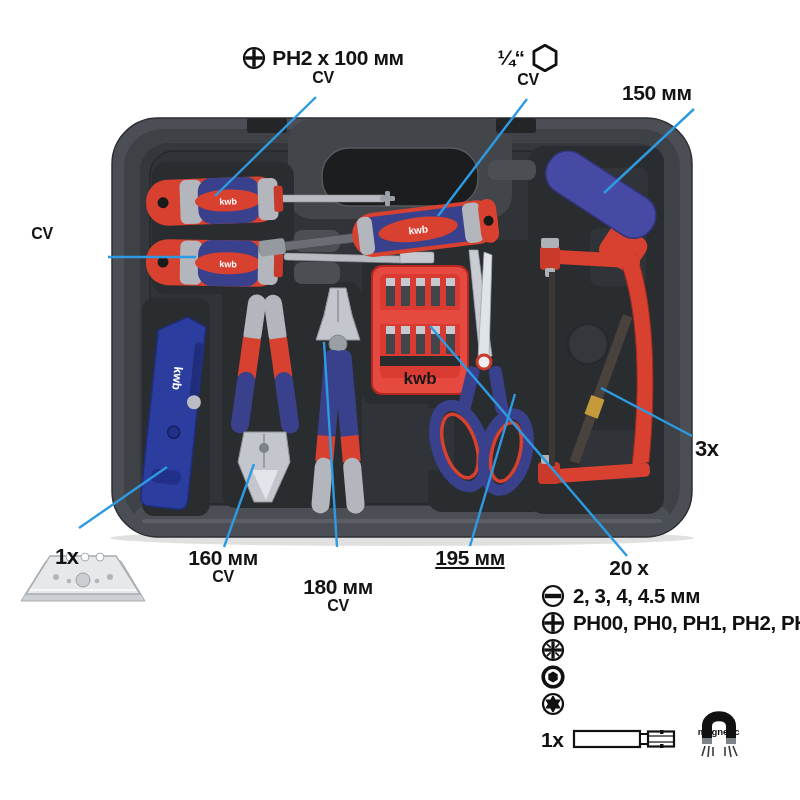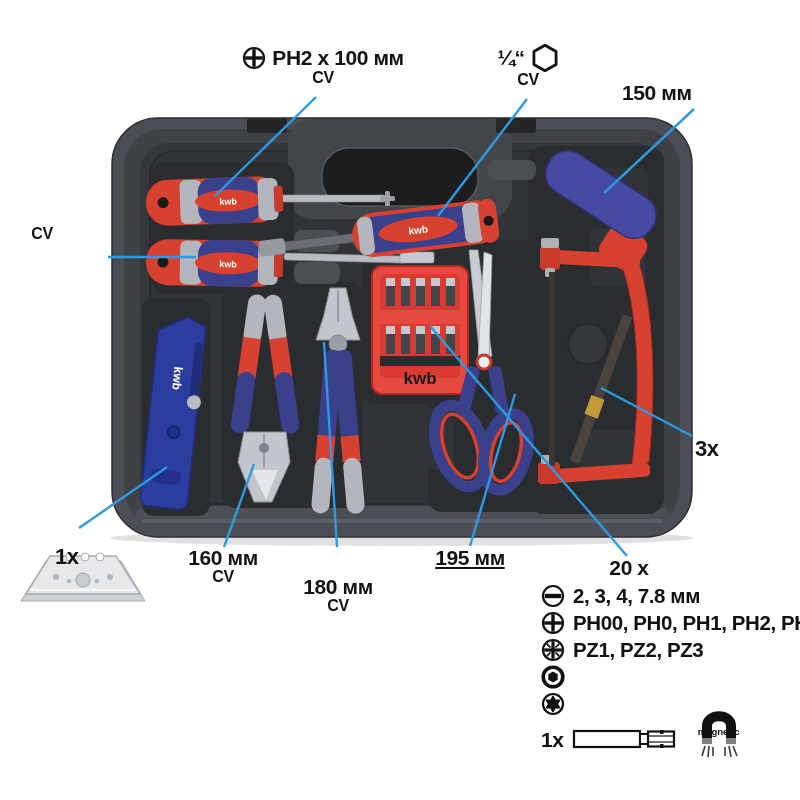--- a/index.html
+++ b/index.html
@@ -302,21 +302,21 @@
   <span>3x</span>
 </div>
 
 <div class="speclist">
 
   <div class="specrow">
     <svg class="li-icon" viewBox="0 0 24 24">
       <circle cx="12" cy="12" r="10" fill="none" stroke="#111" stroke-width="2.2"></circle>
       <rect x="3.8" y="9.8" width="16.4" height="4.4" fill="#111"></rect>
     </svg>
-    <span>2, 3, 4, 7.8 мм</span>
+    <span>2, 3, 4, 4.5 мм</span>
   </div>
 
   <div class="specrow">
     <svg class="li-icon" viewBox="0 0 24 24">
       <circle cx="12" cy="12" r="10" fill="none" stroke="#111" stroke-width="2.2"></circle>
       <rect x="10.3" y="3.2" width="3.4" height="17.6" fill="#111"></rect>
       <rect x="3.2" y="10.3" width="17.6" height="3.4" fill="#111"></rect>
     </svg>
     <span>PH00, PH0, PH1, PH2, PH3</span>
   </div>
@@ -326,21 +326,20 @@
       <circle cx="12" cy="12" r="10" fill="none" stroke="#111" stroke-width="2.2"></circle>
       <rect x="10.4" y="3.2" width="3.2" height="17.6" fill="#111"></rect>
       <rect x="3.2" y="10.4" width="17.6" height="3.2" fill="#111"></rect>
       <g stroke="#111" stroke-width="1.7">
         <line x1="14.4" y1="14.4" x2="18.2" y2="18.2"></line>
         <line x1="9.6" y1="14.4" x2="5.8" y2="18.2"></line>
         <line x1="14.4" y1="9.6" x2="18.2" y2="5.8"></line>
         <line x1="9.6" y1="9.6" x2="5.8" y2="5.8"></line>
       </g>
     </svg>
-    <span>PZ1, PZ2, PZ3</span>
   </div>
 
   <div class="specrow">
     <svg class="li-icon" viewBox="0 0 24 24">
       <circle cx="12" cy="12" r="9.8" fill="none" stroke="#111" stroke-width="3.6"></circle>
       <polygon points="16.7,14.7 12,17.4 7.3,14.7 7.3,9.3 12,6.6 16.7,9.3" fill="#111"></polygon>
     </svg>
   </div>
 
   <div class="specrow">

